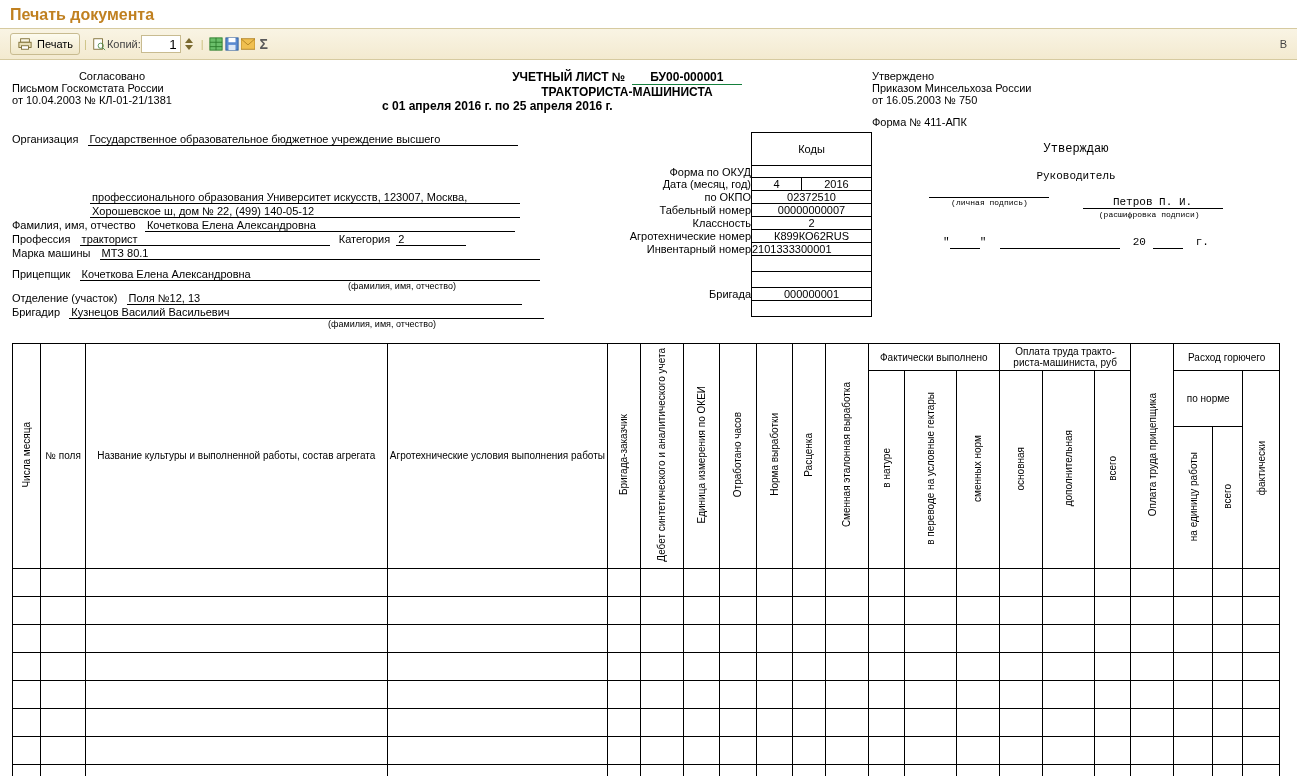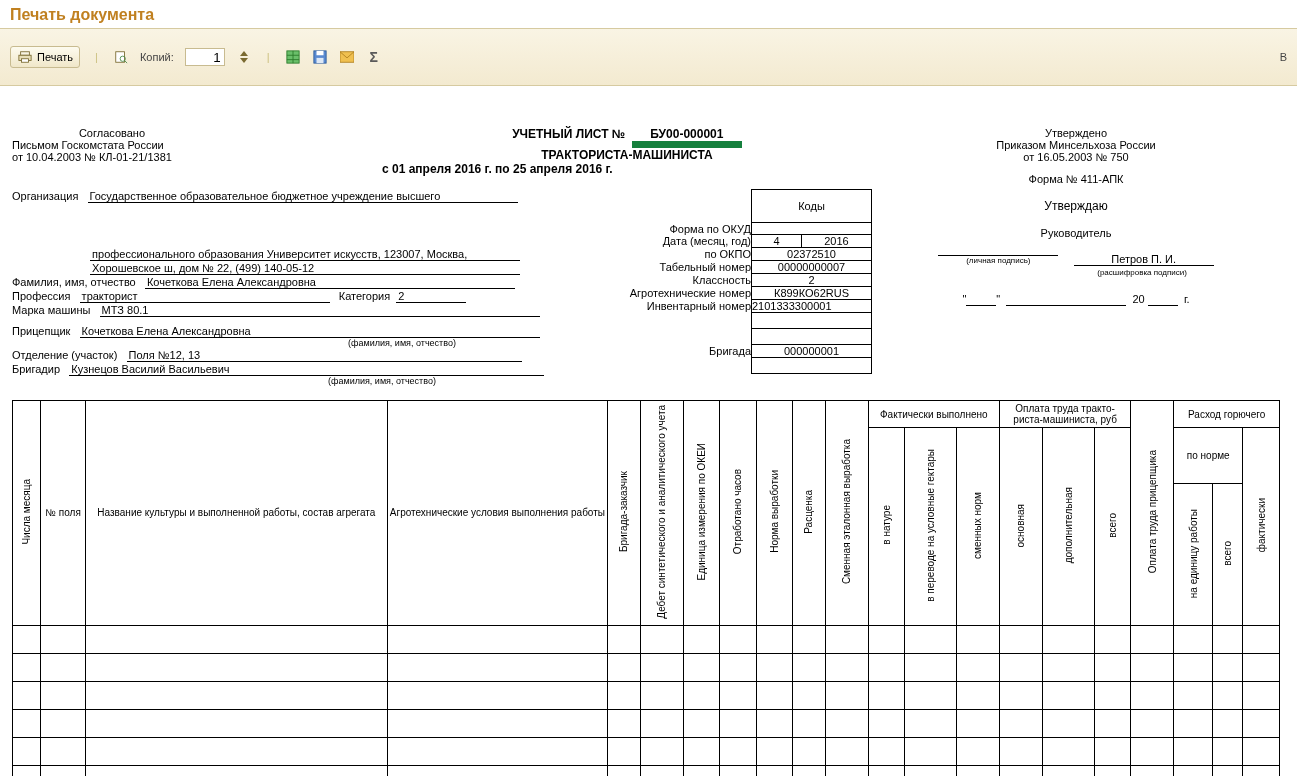--- a/index.html
+++ b/index.html
@@ -13,24 +13,24 @@
   .page-title {
     color: #c08020;
     font-size: 16px;
     font-weight: bold;
     padding: 6px 10px 4px;
   }
   .toolbar {
     background: linear-gradient(#f9f4e4, #f3ead0);
     border-top: 1px solid #d6caa0;
     border-bottom: 1px solid #d6caa0;
-    padding: 17px 10px;
+    padding: 4px 10px;
     display: flex;
     align-items: center;
-    gap: 11px;
+    gap: 0;
   }
   .tbtn {
     border: 1px solid #c8bb90;
     background: linear-gradient(#fdfbef,#f0e7c9);
     border-radius: 3px;
     padding: 2px 6px;
     display: inline-flex;
     align-items: center;
     gap: 4px;
     cursor: pointer;
@@ -46,34 +46,34 @@
   }
   .toolbar-sep { color:#ccc080; margin:0 4px; }
   .toolbar-label { color:#444; }
   .right-cut { margin-left:auto; color:#444; }
 
   .doc-area {
     padding: 10px 12px 0 12px;
     overflow:auto;
   }
   table { border-collapse: collapse; }
-  .hdr-row { width: 1268px; margin-top: 31px; }
+  .hdr-row { width: 1268px; }
   .hdr-row td { vertical-align: top; padding:0; }
   .uline { border-bottom: 1px solid #000; display:inline-block; }
   .fld-row { white-space: nowrap; margin: 1px 0; }
   .fld-lbl { display:inline-block; }
   .fld-val { border-bottom: 1px solid #000; display:inline-block; padding: 0 2px; }
   .hint { font-size:9px; text-align:center; margin-top:-1px; }
   .codes-lbl { text-align:right; padding-right:4px; white-space:nowrap; }
 
   .center-title { text-align:center; font-weight:bold; font-size:12px; }
-  .center-title .docnum { border-bottom:7px solid #15803d; display:inline-block; min-width:110px; padding:0 4px;}
+  .center-title .docnum { border-bottom:1px solid #15803d; display:inline-block; min-width:110px; padding:0 4px;}
   .period { text-align:left; font-weight:bold; font-size:12px; }
 
-  .approve-block { text-align:center; font-size:11px; }
+  .approve-block { text-align:left; font-size:11px; }
   .approve-center { text-align:center; margin-top:10px; }
   .sig-line { border-top:1px solid #000; font-size:8px; text-align:center; display:inline-block; }
 
   
   .grid {
     width: 1268px;
     margin-top: 14px;
     table-layout: fixed;
   }
   .grid th, .grid td {
@@ -303,21 +303,21 @@
                   <td colspan="2" style="border:1px solid #000; text-align:center;">000000001</td>
                 </tr>
     <tr>
                   <td class="codes-lbl"></td>
                   <td colspan="2" style="border-left:1px solid #000;border-right:1px solid #000;border-bottom:1px solid #000; height:16px;"></td>
                 </tr>
   </tbody>
             </table>
 </td>
 
-<td style="width:408px; vertical-align:top;">
+<td style="width:408px; vertical-align:top;font-family:Liberation Mono, monospace;">
   <div class="approve-center">
     <div style="font-size:12px;">Утверждаю</div>
     <div style="height:14px;"></div>
     <div>Руководитель</div>
     <div style="height:14px;"></div>
     <div>
       <span class="sig-line" style="width:120px;">(личная подпись)</span>
       &nbsp;&nbsp;&nbsp;
       <span style="display:inline-block; border-bottom:1px solid #000; min-width:140px; text-align:center;">Петров П. И.</span>
     </div>

